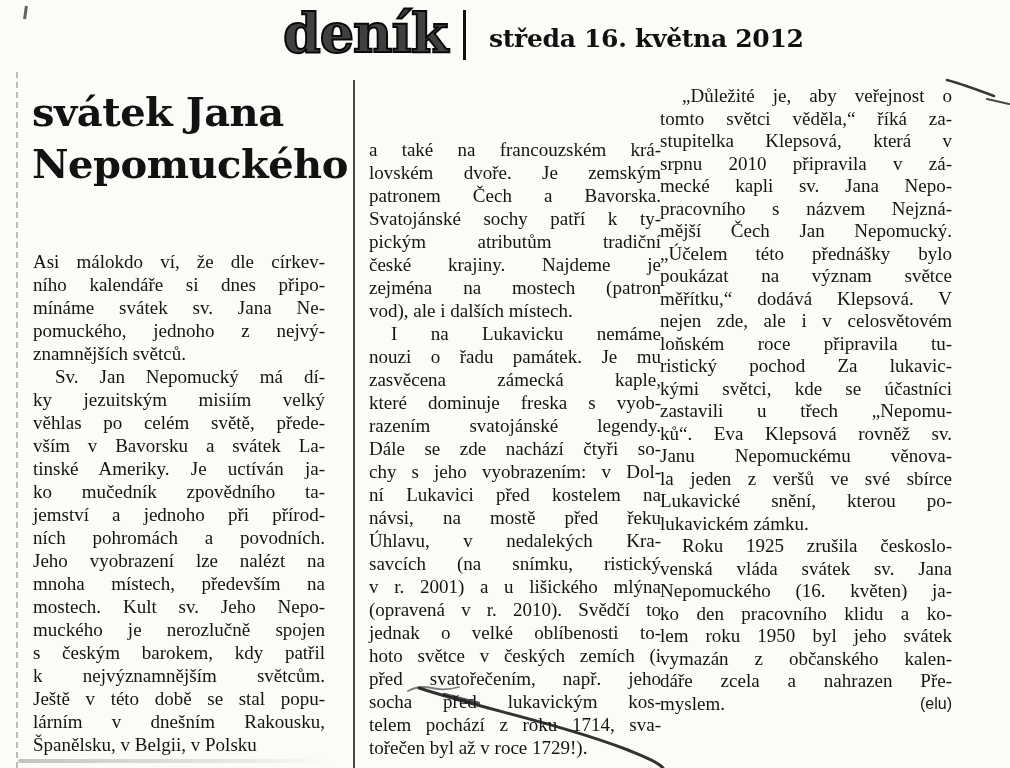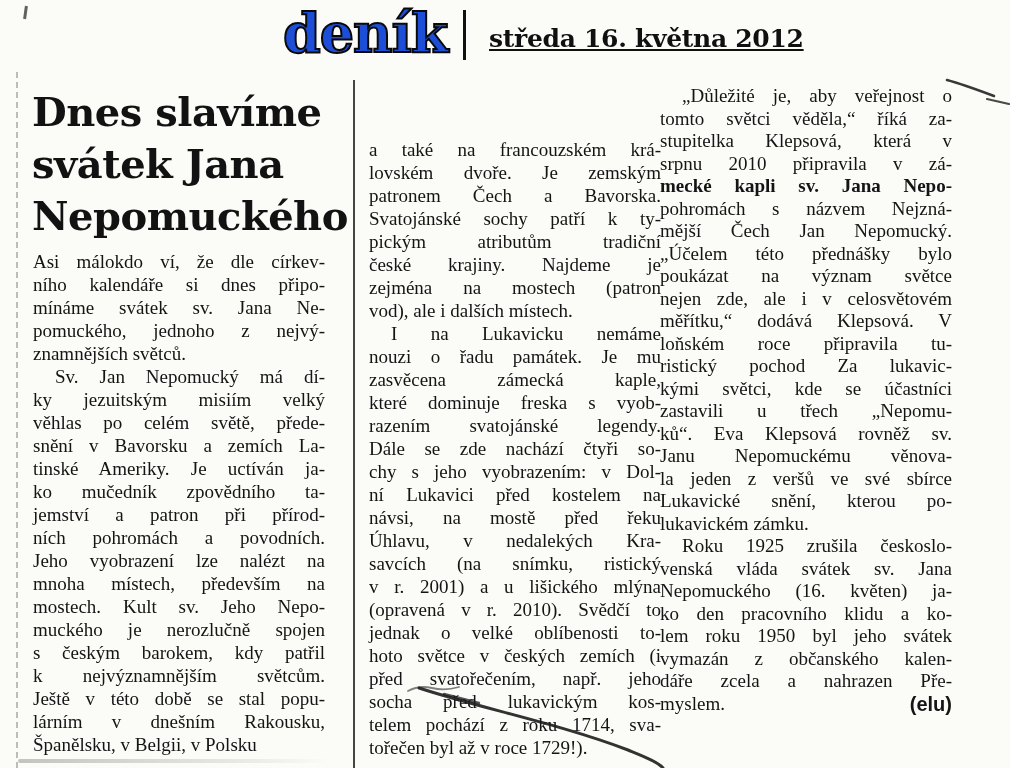--- a/index.html
+++ b/index.html
@@ -6,54 +6,54 @@
   body{
     width:1010px;height:768px;position:relative;overflow:hidden;
     background:#fbfbf8;
     font-family:"Liberation Serif",serif;
     color:#161616;
   }
   
   .masthead{
     position:absolute;left:283px;top:4px;
     font-family:"DejaVu Serif",serif;font-weight:bold;
-    font-size:54px;line-height:58px;color:#1d4ed8;
+    font-size:54px;line-height:58px;color:#404040;
     letter-spacing:-1px;-webkit-text-stroke:2px #0a0a0a;
   }
   .mast-divider{
     position:absolute;left:463px;top:10px;width:3px;height:50px;background:#111;
   }
   .mast-date{
     position:absolute;left:489px;top:24px;
     font-family:"DejaVu Serif",serif;font-weight:bold;
-    font-size:25px;color:#101010;letter-spacing:-0.3px;white-space:nowrap;text-decoration:underline;
+    font-size:25px;color:#101010;letter-spacing:-0.3px;white-space:nowrap;
   }
   
   .headline{
     position:absolute;left:32px;top:86px;width:320px;
     font-family:"DejaVu Serif",serif;font-weight:bold;
     font-size:40px;line-height:52px;color:#121212;letter-spacing:-0.5px;
   }
   .headline .hline{white-space:nowrap;}
   
   .col{
     position:absolute;width:292px;
     font-family:"Liberation Serif",serif;
     font-size:19px;line-height:23px;color:#141414;
   }
   #col1{left:33px;top:250px;}
   #col2{left:369px;top:138px;}
   #col3{left:660px;top:85px;line-height:22.5px;}
   .line{text-align:justify;text-align-last:justify;white-space:normal;}
   .line.nojust{text-align-last:left;}
   .line.indent{text-indent:22px;}
-  .line.bold{font-weight:bold;}
+  .line.bold{font-weight:normal;}
   .line .tail{
     float:right;font-family:"Liberation Sans",sans-serif;
-    font-weight:bold;font-size:20px;line-height:22px;
+    font-weight:normal;font-size:16px;line-height:22px;
   }
   
   .col-rule{
     position:absolute;left:353px;top:80px;width:2px;height:688px;
     background:#242424;opacity:.85;
   }
   .edge-dashes{
     position:absolute;left:16px;top:72px;height:696px;width:0;
     border-left:2px dashed #8a8a8a;opacity:.55;
   }
@@ -72,44 +72,43 @@
 </style>
 </head>
 <body>
 
 <div class="masthead">deník</div>
 <div class="mast-divider"></div>
 <div class="mast-date">středa 16. května 2012</div>
 
 <div class="headline">
 
-<div class="hline">Dnes slavíme</div>
     <div class="hline">svátek Jana</div>
     <div class="hline">Nepomuckého</div>
   </div>
 
 <div class="edge-dashes"></div>
 <div class="corner-tick"></div>
 <div class="col-rule"></div>
 <div class="bottom-smudge"></div>
 
 <div class="col" id="col1">
 
 <div class="line">Asi málokdo ví, že dle církev-</div>
     <div class="line">ního kalendáře si dnes připo-</div>
     <div class="line">mínáme svátek sv. Jana Ne-</div>
     <div class="line">pomuckého, jednoho z nejvý-</div>
     <div class="line nojust">znamnějších světců.</div>
     <div class="line indent">Sv. Jan Nepomucký má dí-</div>
     <div class="line">ky jezuitským misiím velký</div>
     <div class="line">věhlas po celém světě, přede-</div>
-    <div class="line">snění v Bavorsku a zemích La-</div>
+    <div class="line">vším v Bavorsku a svátek La-</div>
     <div class="line">tinské Ameriky. Je uctíván ja-</div>
     <div class="line">ko mučedník zpovědního ta-</div>
-    <div class="line">jemství a patron při přírod-</div>
+    <div class="line">jemství a jednoho při přírod-</div>
     <div class="line">ních pohromách a povodních.</div>
     <div class="line">Jeho vyobrazení lze nalézt na</div>
     <div class="line">mnoha místech, především na</div>
     <div class="line">mostech. Kult sv. Jeho Nepo-</div>
     <div class="line">muckého je nerozlučně spojen</div>
     <div class="line">s českým barokem, kdy patřil</div>
     <div class="line">k nejvýznamnějším světcům.</div>
     <div class="line">Ještě v této době se stal popu-</div>
     <div class="line">lárním v dnešním Rakousku,</div>
     <div class="line nojust">Španělsku, v Belgii, v Polsku</div>
@@ -144,26 +143,26 @@
     <div class="line">telem pochází z roku 1714, sva-</div>
     <div class="line nojust">tořečen byl až v roce 1729!).</div>
   </div>
 <div class="col" id="col3">
 
 <div class="line indent">„Důležité je, aby veřejnost o</div>
     <div class="line">tomto světci věděla,“ říká za-</div>
     <div class="line">stupitelka Klepsová, která v</div>
     <div class="line">srpnu 2010 připravila v zá-</div>
     <div class="line bold">mecké kapli sv. Jana Nepo-</div>
-    <div class="line">pohromách s názvem Nejzná-</div>
+    <div class="line">pracovního s názvem Nejzná-</div>
     <div class="line">mější Čech Jan Nepomucký.</div>
     <div class="line">„Účelem této přednášky bylo</div>
     <div class="line">poukázat na význam světce</div>
+    <div class="line">měřítku,“ dodává Klepsová. V</div>
     <div class="line">nejen zde, ale i v celosvětovém</div>
-    <div class="line">měřítku,“ dodává Klepsová. V</div>
     <div class="line">loňském roce připravila tu-</div>
     <div class="line">ristický pochod Za lukavic-</div>
     <div class="line">kými světci, kde se účastníci</div>
     <div class="line">zastavili u třech „Nepomu-</div>
     <div class="line">ků“. Eva Klepsová rovněž sv.</div>
     <div class="line">Janu Nepomuckému věnova-</div>
     <div class="line">la jeden z veršů ve své sbírce</div>
     <div class="line">Lukavické snění, kterou po-</div>
     <div class="line nojust">lukavickém zámku.</div>
     <div class="line indent">Roku 1925 zrušila českoslo-</div>

